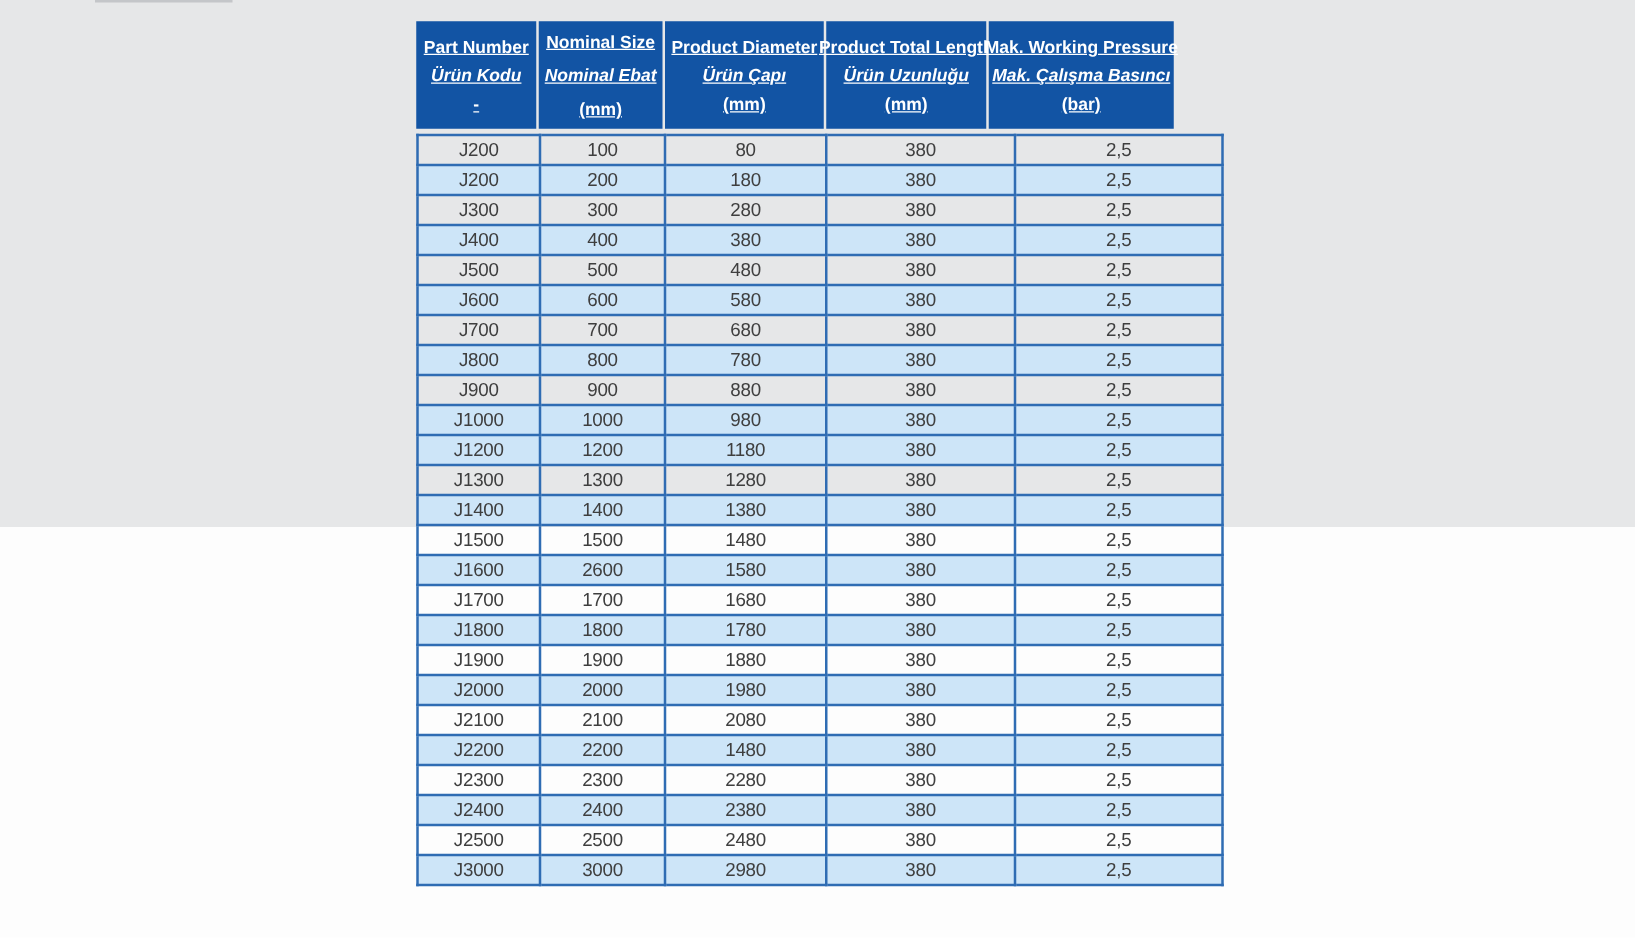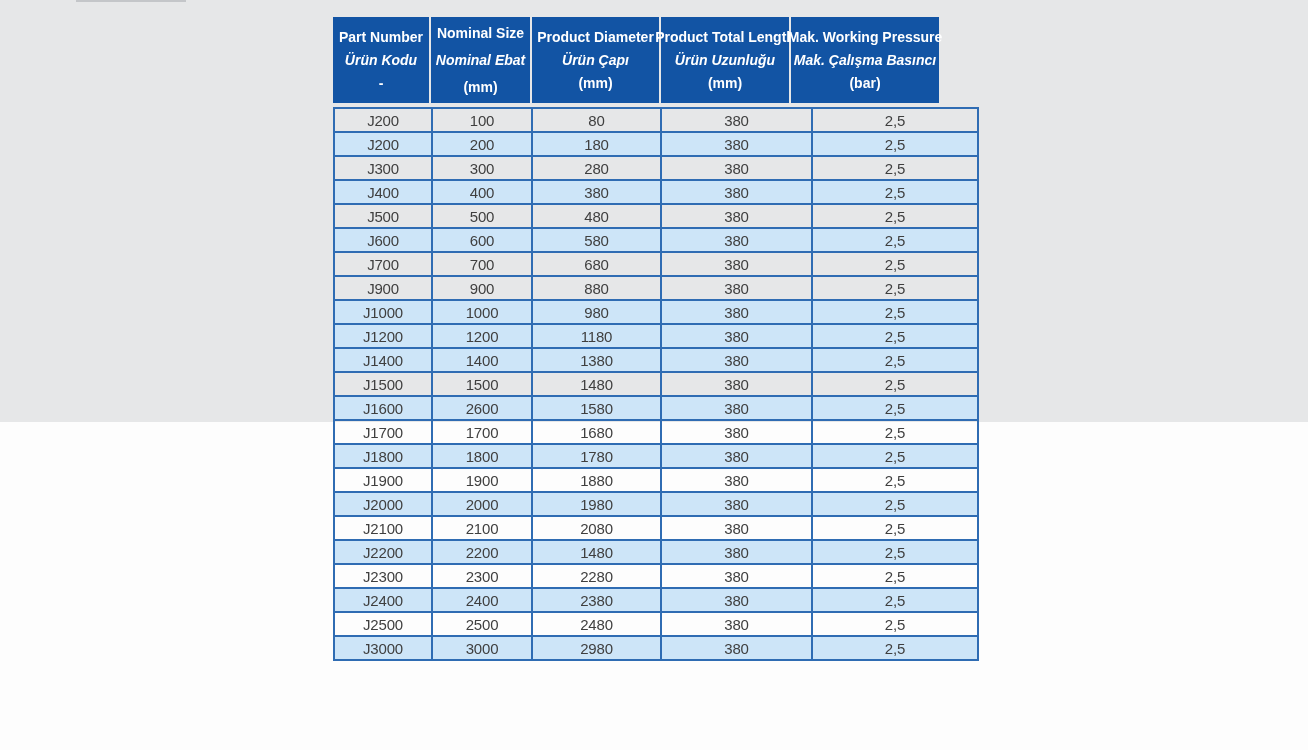--- a/index.html
+++ b/index.html
@@ -40,20 +40,21 @@
     color: var(--header-text, #ffffff);
     display: flex;
     flex-direction: column;
     align-items: center;
     justify-content: center;
     row-gap: 7px;
     font-weight: bold;
     font-size: 14px;
     white-space: nowrap;
     text-align: center;
+    text-decoration: underline;
   }
   .header-cell + .header-cell { margin-left: 2px; }
   .header-cell:nth-child(1) { width: 96px; }
   .header-cell:nth-child(2) { width: 99px; gap: 11px; }
   .header-cell:nth-child(3) { width: 127px; }
   .header-cell:nth-child(4) { width: 128px; }
   .header-cell:nth-child(5) { width: 148px; }
   .h-tr { font-style: italic; }
 
   table.body {
@@ -165,38 +166,52 @@
             <td>380</td>
             <td>2,5</td>
           </tr>
           <tr>
             <td>J700</td>
             <td>700</td>
             <td>680</td>
             <td>380</td>
             <td>2,5</td>
           </tr>
+          <tr class="alt">
+            <td>J800</td>
+            <td>800</td>
+            <td>780</td>
+            <td>380</td>
+            <td>2,5</td>
+          </tr>
           <tr>
             <td>J900</td>
             <td>900</td>
             <td>880</td>
             <td>380</td>
             <td>2,5</td>
           </tr>
           <tr class="alt">
             <td>J1000</td>
             <td>1000</td>
             <td>980</td>
             <td>380</td>
             <td>2,5</td>
           </tr>
           <tr class="alt">
             <td>J1200</td>
             <td>1200</td>
             <td>1180</td>
+            <td>380</td>
+            <td>2,5</td>
+          </tr>
+          <tr>
+            <td>J1300</td>
+            <td>1300</td>
+            <td>1280</td>
             <td>380</td>
             <td>2,5</td>
           </tr>
           <tr class="alt">
             <td>J1400</td>
             <td>1400</td>
             <td>1380</td>
             <td>380</td>
             <td>2,5</td>
           </tr>

